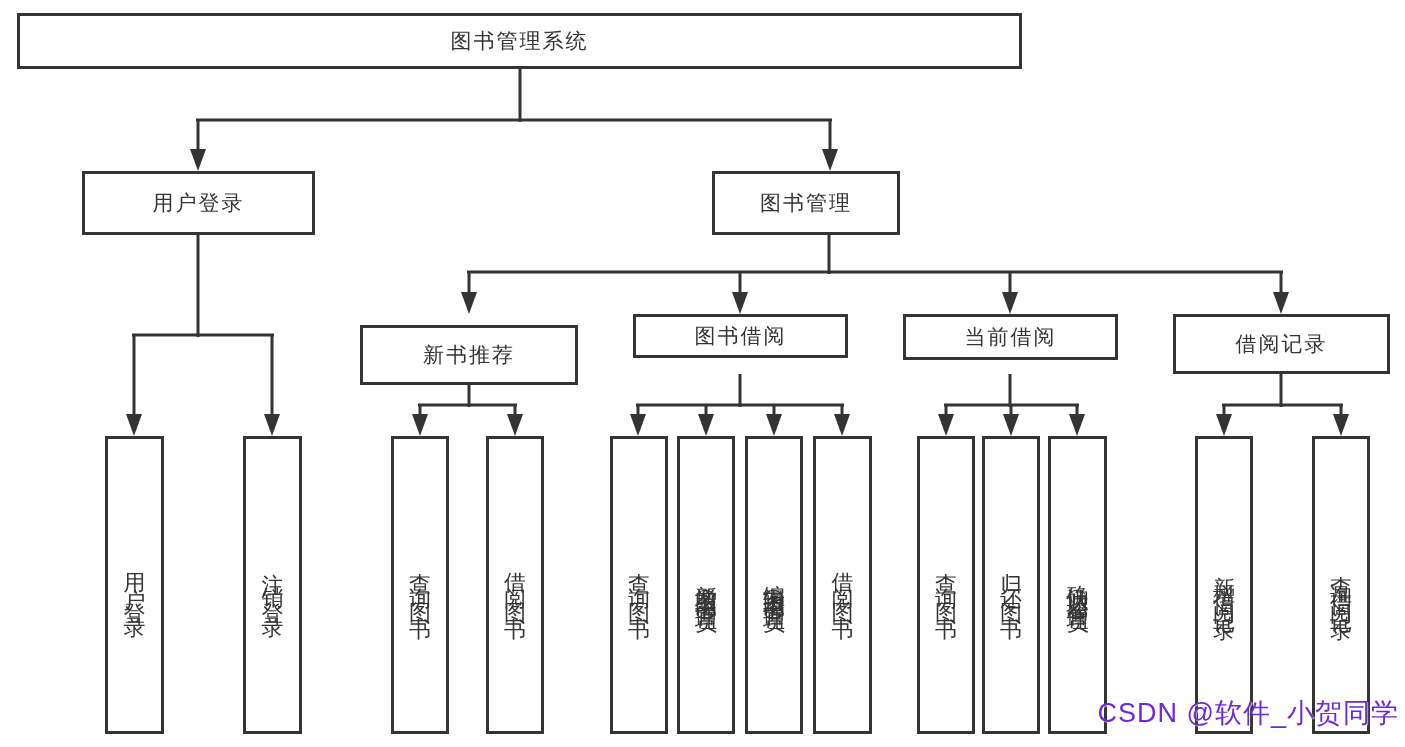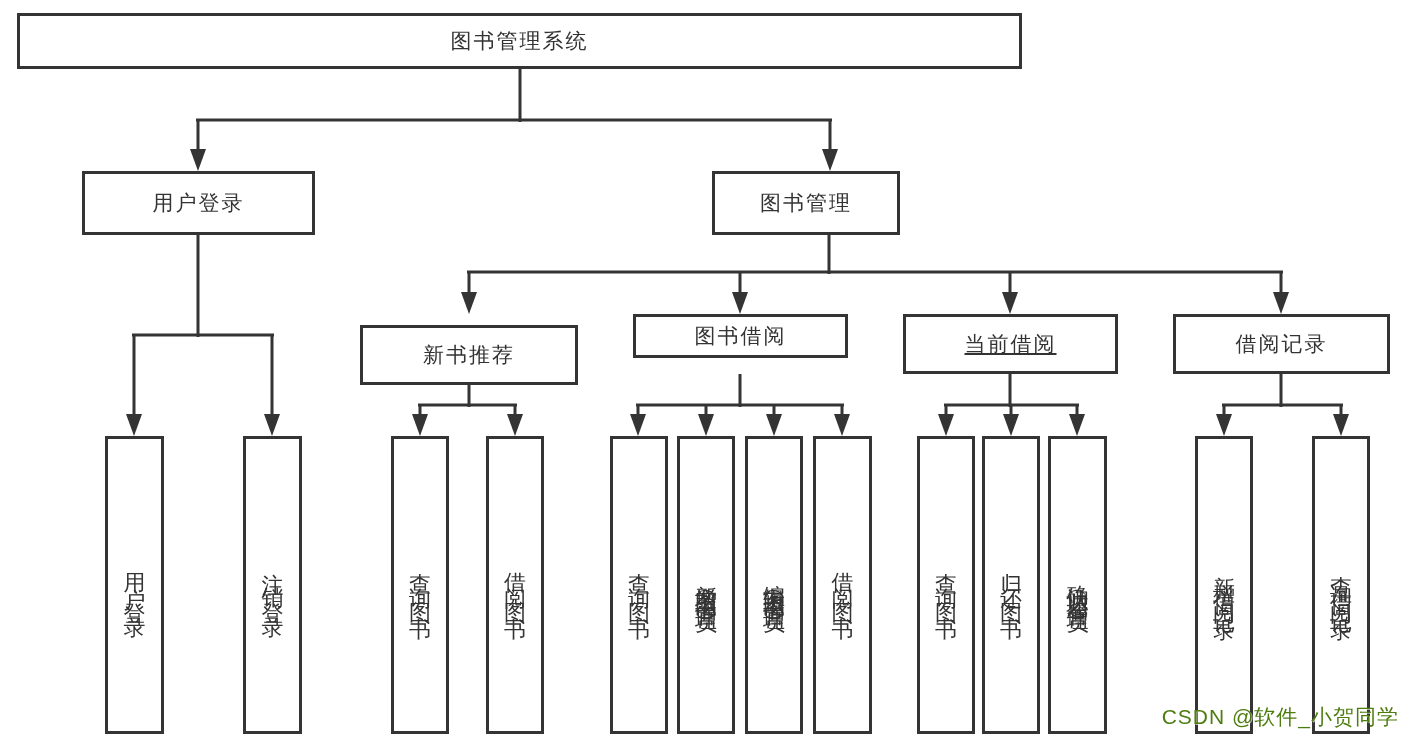--- a/index.html
+++ b/index.html
@@ -45,22 +45,22 @@
     line-height: 1.1;
     color: #333333;
   }
   .sp-lg span { letter-spacing: 15px; }
   .sp-md span { letter-spacing: 9px; }
   .sp-sm span { letter-spacing: 4px; }
   .watermark {
     position: absolute;
     right: 6px;
     bottom: 16px;
-    font-size: 21px;
-    color: #4d7c0f;
+    font-size: 27px;
+    color: #6d28d9;
     letter-spacing: 1px;
     z-index: 3;
     text-shadow: 1px 1px 0 rgba(255,255,255,0.6);
   }
 </style>
 </head>
 <body>
 
 <div class="canvas">
 
@@ -122,21 +122,21 @@
     </g>
   </svg>
 
   <div class="node" style="left:17px; top:13px; width:1005px; height:56px;">图书管理系统</div>
 
   <div class="node" style="left:82px; top:171px; width:233px; height:64px;">用户登录</div>
   <div class="node" style="left:712px; top:171px; width:188px; height:64px;">图书管理</div>
 
   <div class="node" style="left:360px; top:314px; width:218px; height:60px;margin-top:11px;">新书推荐</div>
   <div class="node" style="left:633px; top:314px; width:215px; height:44px;">图书借阅</div>
-  <div class="node" style="left:903px; top:314px; width:215px; height:60px;text-decoration:underline;">当前借阅</div>
+  <div class="node" style="left:903px; top:314px; width:215px; height:46px;">当前借阅</div>
   <div class="node" style="left:1173px; top:314px; width:217px; height:60px;">借阅记录</div>
 
   <div class="leaf sp-lg" style="left:105px; width:59px;">
     <span>用户登录</span>
   </div>
   <div class="leaf sp-lg" style="left:243px; width:59px;">
     <span>注销登录</span>
   </div>
 
   <div class="leaf sp-lg" style="left:391px; width:58px;">

